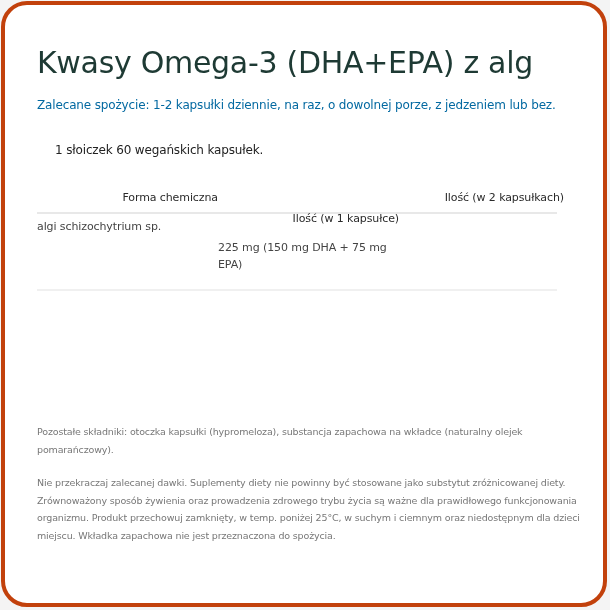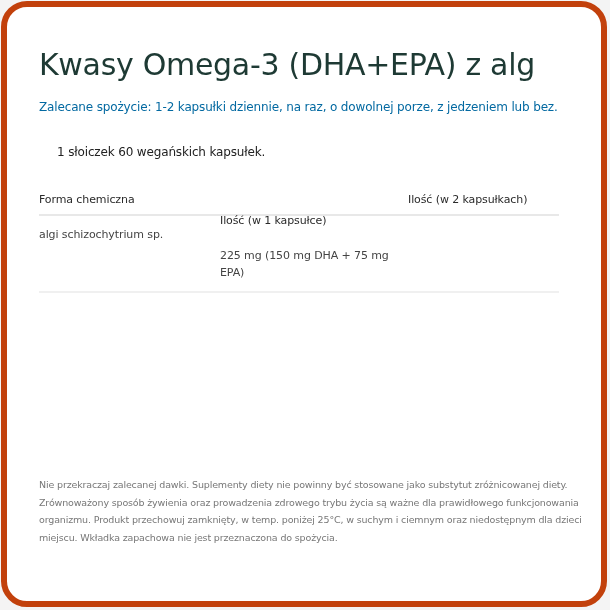--- a/index.html
+++ b/index.html
@@ -14,21 +14,21 @@
       overflow: hidden;
       font-family: "DejaVu Sans", "Liberation Sans", sans-serif;
     }
     .card {
       position: absolute;
       left: 1px;
       top: 1px;
       width: 606px;
       height: 606px;
       background: #ffffff;
-      border: 6px solid #c2410c;
+      border: 4px solid #c2410c;
       border-radius: 26px;
       box-sizing: border-box;
     }
     .title {
       position: absolute;
       left: 32px;
       top: 40px;
       margin: 0;
       font-family: "DejaVu Sans", sans-serif;
       font-weight: normal;
@@ -60,26 +60,27 @@
     .table {
       position: absolute;
       left: 32px;
       top: 186px;
       width: 520px;
     }
     .thead {
       display: flex;
       height: 21px;
       border-bottom: 2px solid #e8e8e8;
+      text-align: right;
     }
     .trow {
       display: flex;
       height: 77px;
       border-bottom: 2px solid #f0f0f0;
-      padding-top: 10px;
+      padding-top: 4px;
       box-sizing: border-box;
     }
     .col1 { width: 181px; flex: none; }
     .col2 { width: 181px; flex: none; margin-top: 21px; }
     .col3 { width: 158px; flex: none; margin-left: 7px; }
     .th {
       font-size: 11px;
       color: #2a2a2a;
       white-space: nowrap;
       letter-spacing: -0.1px;
@@ -116,14 +117,15 @@
       <div class="th col1">Forma chemiczna</div>
       <div class="th col2">Ilość (w 1 kapsułce)</div>
       <div class="th col3">Ilość (w 2 kapsułkach)</div>
     </div>
     <div class="trow">
       <div class="td col1">algi schizochytrium sp.</div>
       <div class="td col2">225 mg (150 mg DHA + 75 mg EPA)</div>
     </div>
   </div>
 
+  <p class="note note1">Pozostałe składniki: otoczka kapsułki (hypromeloza), substancja zapachowa na wkładce (naturalny olejek pomarańczowy).</p>
   <p class="note note2">Nie przekraczaj zalecanej dawki. Suplementy diety nie powinny być stosowane jako substytut zróżnicowanej diety. Zrównoważony sposób żywienia oraz prowadzenia zdrowego trybu życia są ważne dla prawidłowego funkcjonowania organizmu. Produkt przechowuj zamknięty, w temp. poniżej 25°C, w suchym i ciemnym oraz niedostępnym dla dzieci miejscu. Wkładka zapachowa nie jest przeznaczona do spożycia.</p>
 </div>
 
 </body></html>

